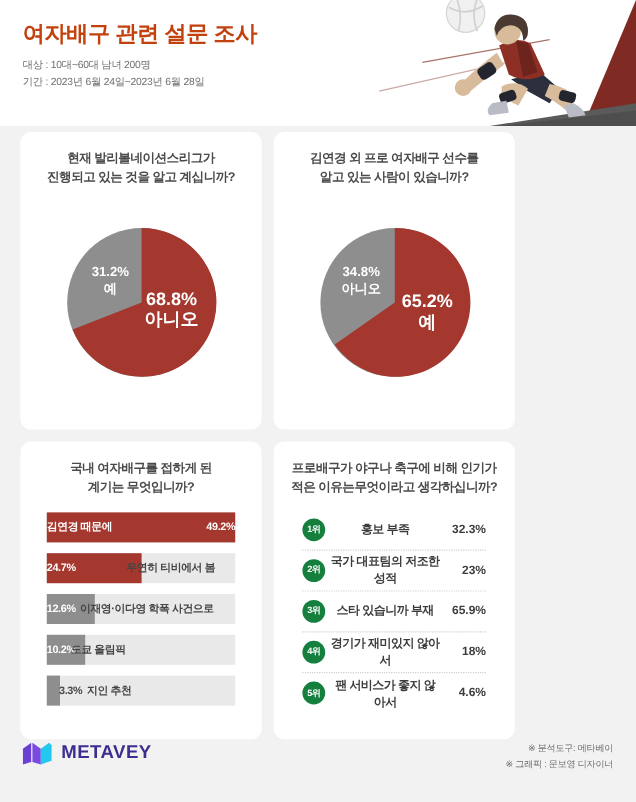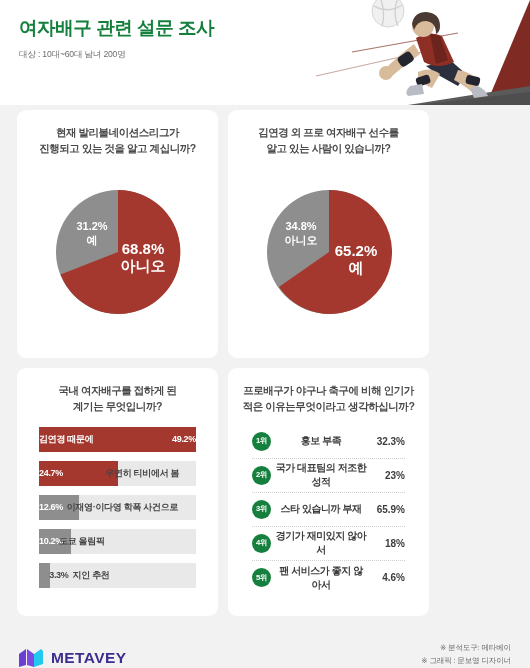--- a/index.html
+++ b/index.html
@@ -18,21 +18,21 @@
     position: relative;
     width: 530px;
     height: 105px;
     background: #ffffff;
     overflow: hidden;
   }
   .header-text { position: absolute; left: 19px; top: 17px; z-index: 5; }
   .header-title {
     font-size: 18.5px;
     font-weight: bold;
-    color: #15803d;
+    color: #c2410c;
     letter-spacing: -0.4px;
     line-height: 1.2;
   }
   .header-sub {
     margin-top: 9px;
     font-size: 8.6px;
     color: #6e6e6e;
     line-height: 1.55;
     letter-spacing: -0.2px;
   }
@@ -151,21 +151,21 @@
     text-align: right;
   }
 
   
   .footer {
     position: absolute;
     left: 0; bottom: 0;
     width: 530px;
     height: 50px;
     display: flex;
-    align-items: flex-end;
+    align-items: flex-start;
     justify-content: space-between;
     padding: 0 19px;
   }
   .logo { display: flex; align-items: center; gap: 6px; }
   .logo-word {
     font-size: 15.5px;
     font-weight: bold;
     color: #3b2e8e;
     letter-spacing: 0.4px;
   }
@@ -178,20 +178,21 @@
   }
 </style>
 </head>
 <body>
 
 <div class="header">
   <div class="header-text">
     <div class="header-title">여자배구 관련 설문 조사</div>
     <div class="header-sub">
       <div>대상 : 10대~60대 남녀 200명</div>
+      <div>기간 : 2023년 6월 24일~2023년 6월 28일</div>
     </div>
   </div>
 
   <svg class="header-art" viewBox="0 0 240 105">
 
     <polygon points="240,0 240,105 196,105" fill="#7f2a22"></polygon>
 
     <polygon points="70,105 240,105 240,86 118,105" fill="#5a5a5a"></polygon>
     <polygon points="72,105 240,105 240,92 128,105" fill="#4e4e4e"></polygon>
 

